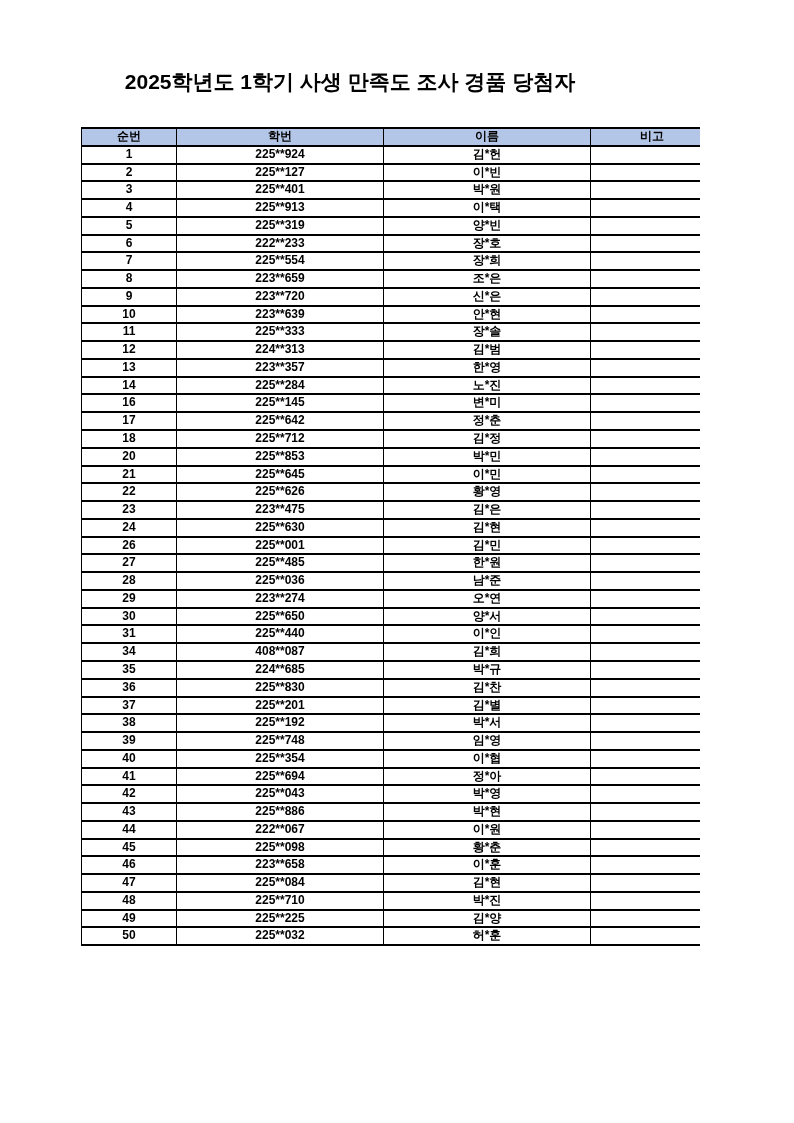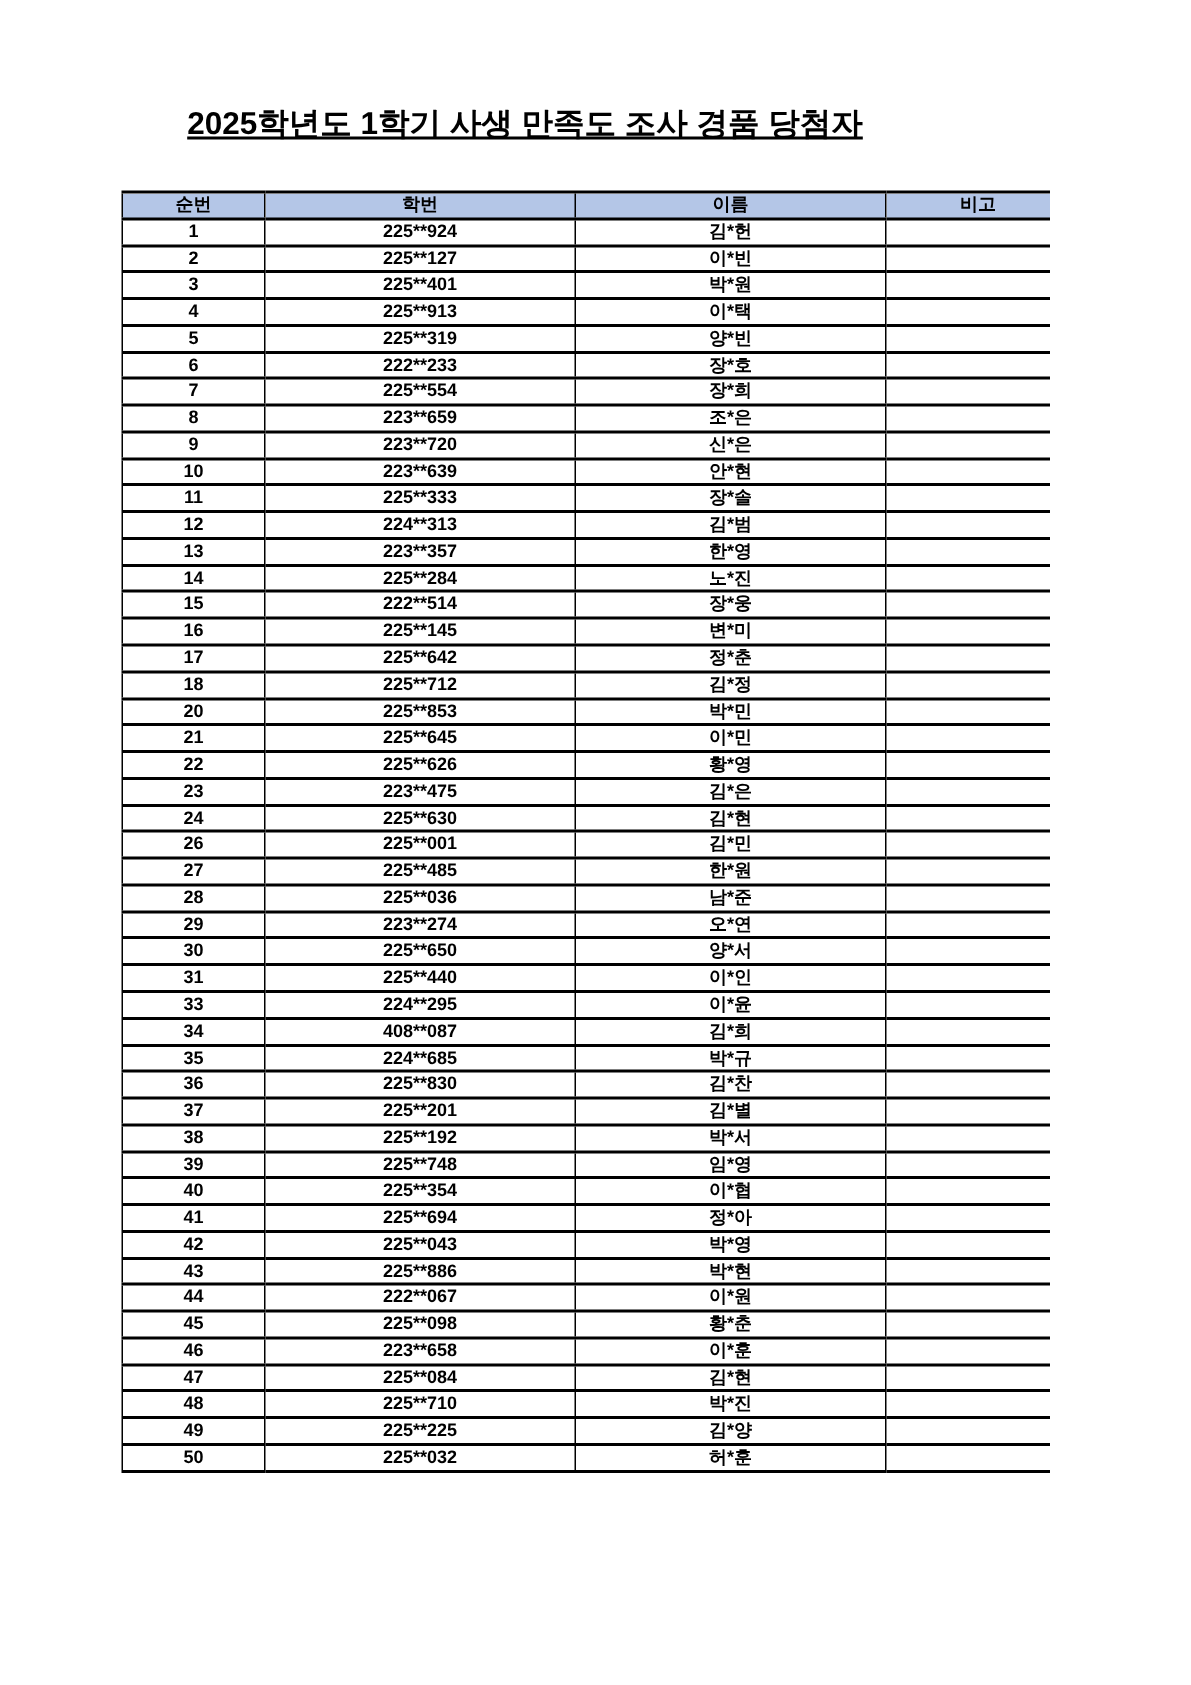--- a/index.html
+++ b/index.html
@@ -7,21 +7,20 @@
     padding: 0;
     background: #ffffff;
     font-family: "Liberation Sans", "DejaVu Sans", sans-serif;
   }
   .page {
     position: relative;
     width: 700px;
     height: 1123px;
     background: #ffffff;
     overflow: hidden;
-    text-decoration: underline;
   }
   .doc-title {
     margin: 0;
     padding-top: 68px;
     text-align: center;
     font-size: 21px;
     font-weight: 700;
     color: #000000;
     letter-spacing: 0px;
     font-family: "Liberation Sans", "DejaVu Sans", sans-serif;
@@ -164,26 +163,20 @@
           <td>한*영</td>
           <td></td>
         </tr>
         <tr>
           <td>14</td>
           <td>225**284</td>
           <td>노*진</td>
           <td></td>
         </tr>
         <tr>
-          <td>15</td>
-          <td>222**514</td>
-          <td>장*웅</td>
-          <td></td>
-        </tr>
-        <tr>
           <td>16</td>
           <td>225**145</td>
           <td>변*미</td>
           <td></td>
         </tr>
         <tr>
           <td>17</td>
           <td>225**642</td>
           <td>정*춘</td>
           <td></td>
@@ -254,26 +247,20 @@
           <td>양*서</td>
           <td></td>
         </tr>
         <tr>
           <td>31</td>
           <td>225**440</td>
           <td>이*인</td>
           <td></td>
         </tr>
         <tr>
-          <td>33</td>
-          <td>224**295</td>
-          <td>이*윤</td>
-          <td></td>
-        </tr>
-        <tr>
           <td>34</td>
           <td>408**087</td>
           <td>김*희</td>
           <td></td>
         </tr>
         <tr>
           <td>35</td>
           <td>224**685</td>
           <td>박*규</td>
           <td></td>

